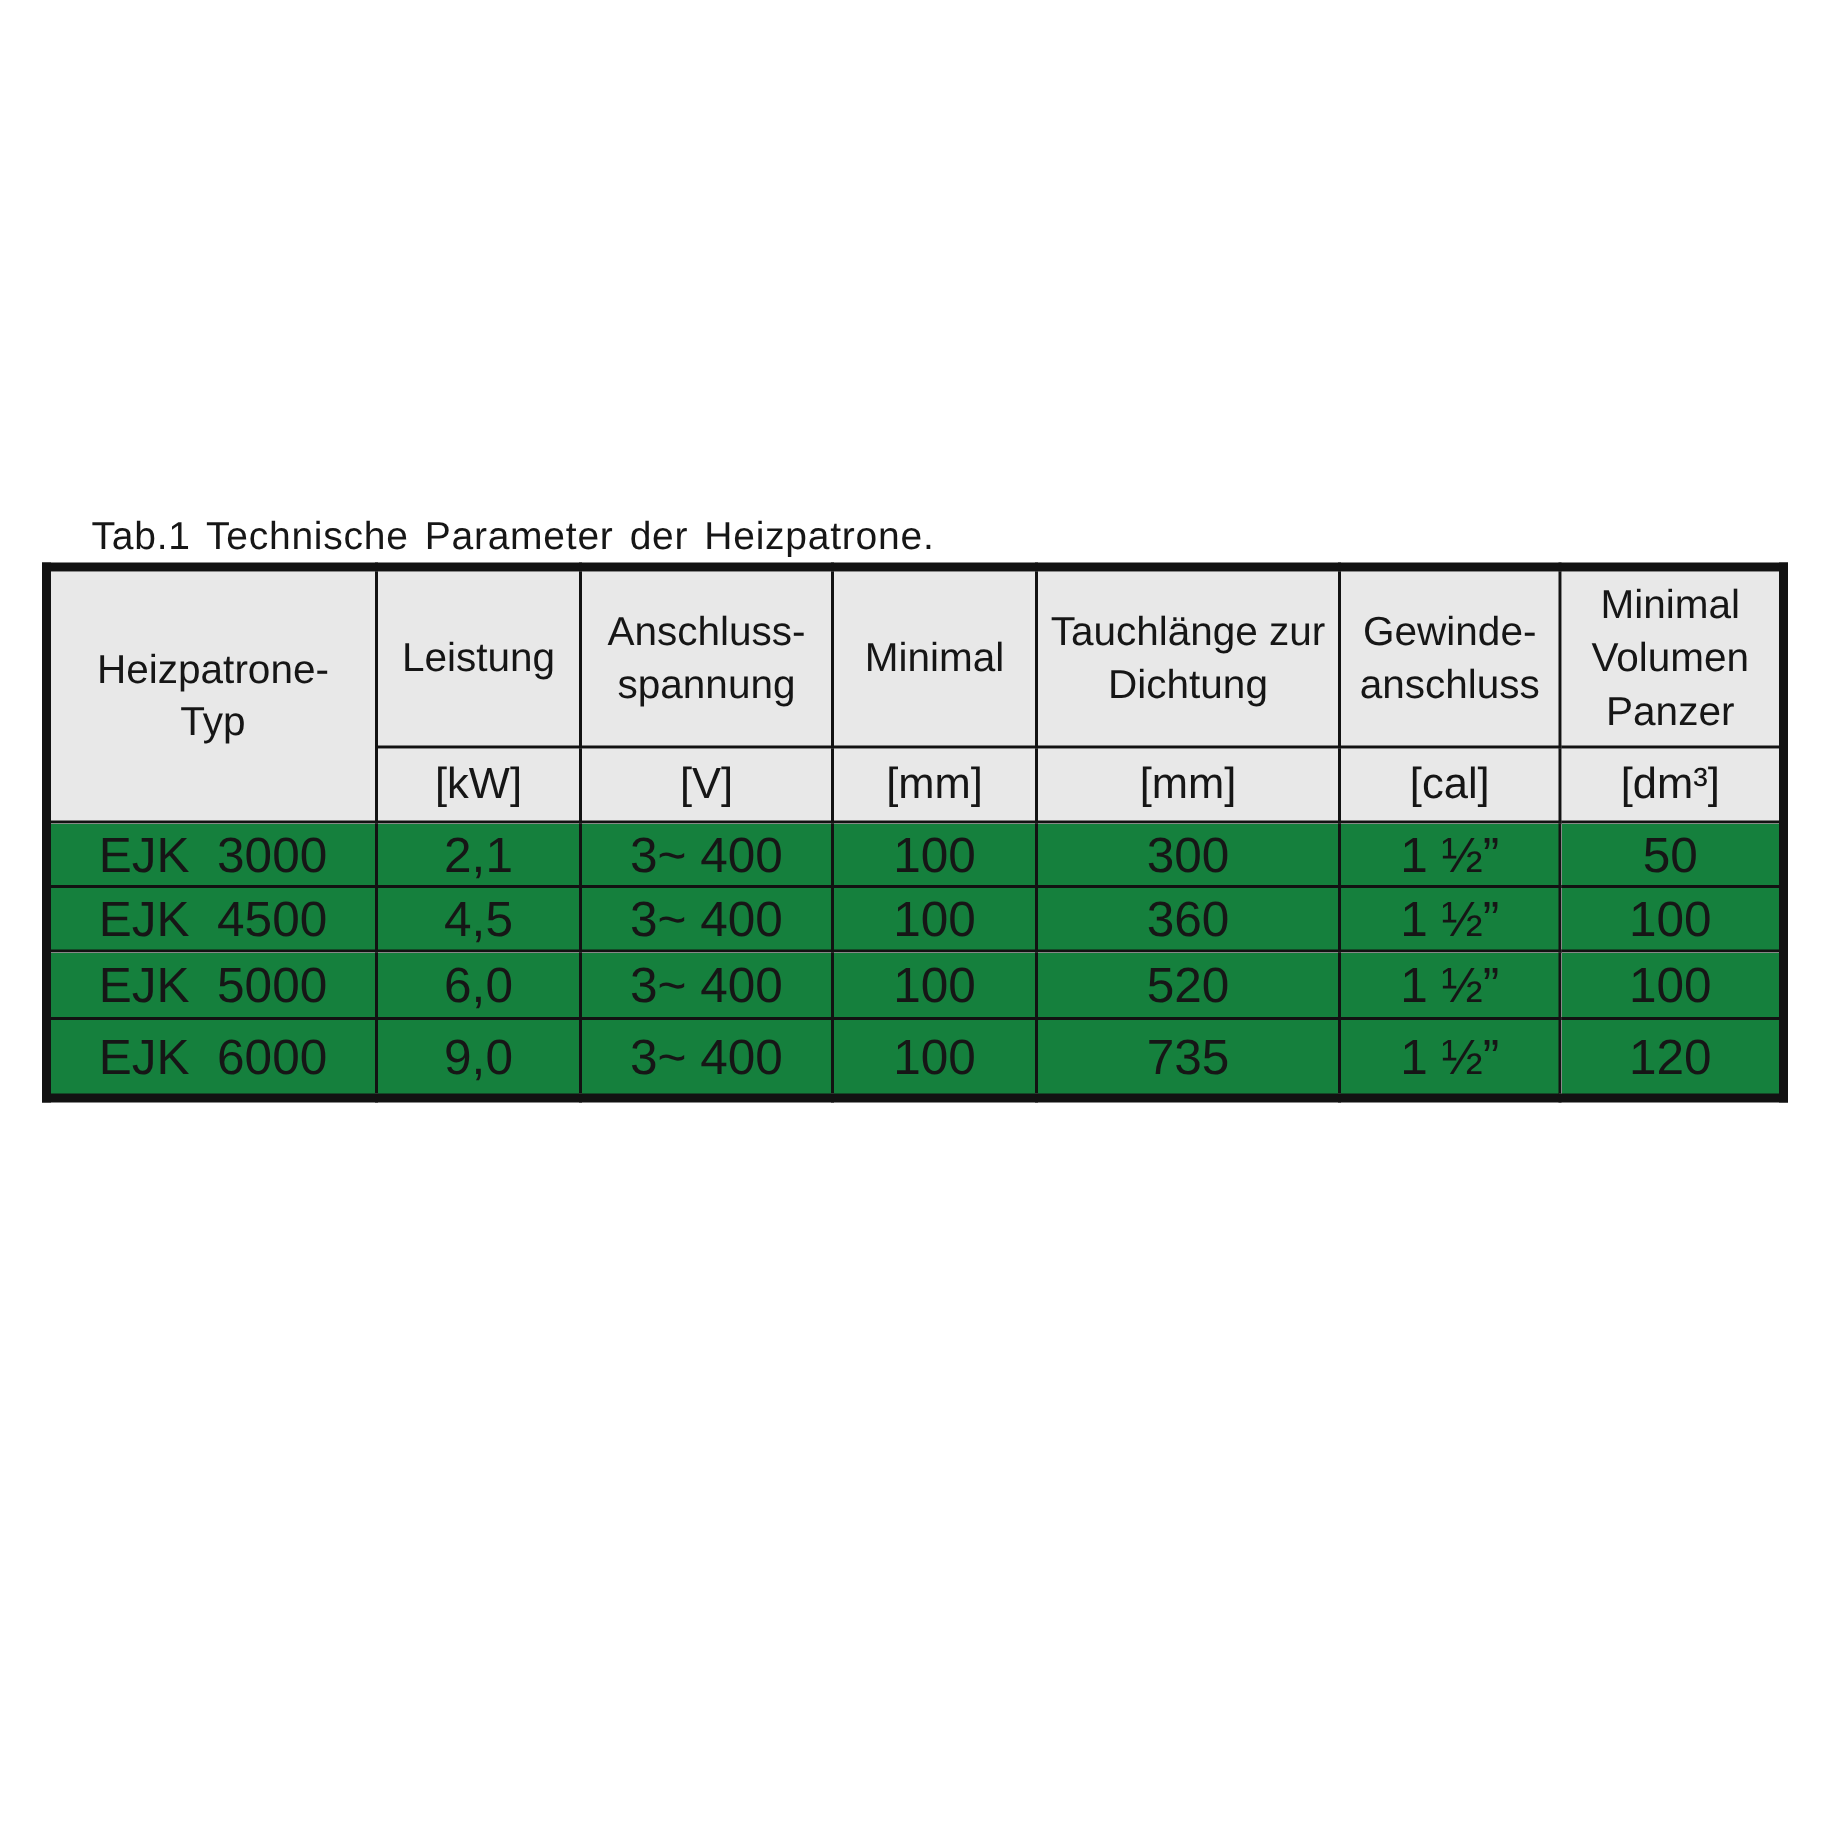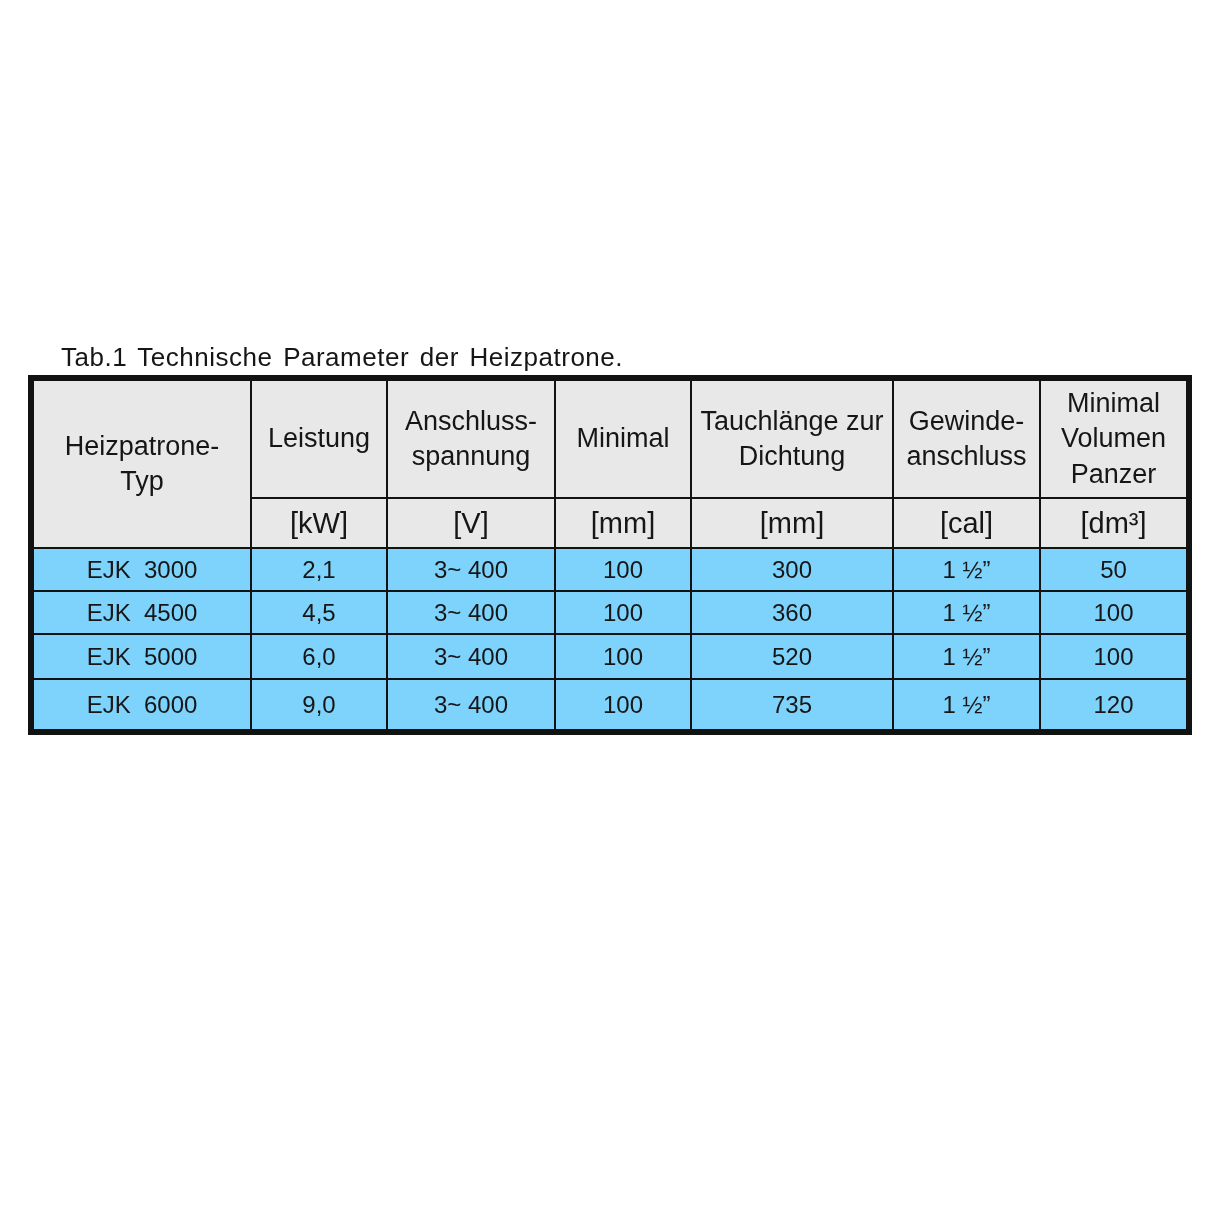--- a/index.html
+++ b/index.html
@@ -54,22 +54,22 @@
     font-size: 29px;
   }
   
   .thickR { border-right-width: 6px; }
   
   .thickB { border-bottom-width: 6px; }
   
   .medT { border-top-width: 3px; }
   
   .cell {
-    background: #7dd3fc;
-    font-size: 24px;
+    background: #15803d;
+    font-size: 33px;
   }
   tr.rowHdrMain  { height: 120px; }
   tr.rowHdrUnit  { height: 50px; }
   tr.rowData     { height: 43px; }
   tr.rowData3    { height: 45px; }
   tr.rowDataLast { height: 53px; }
 </style>
 </head>
 <body>
 

